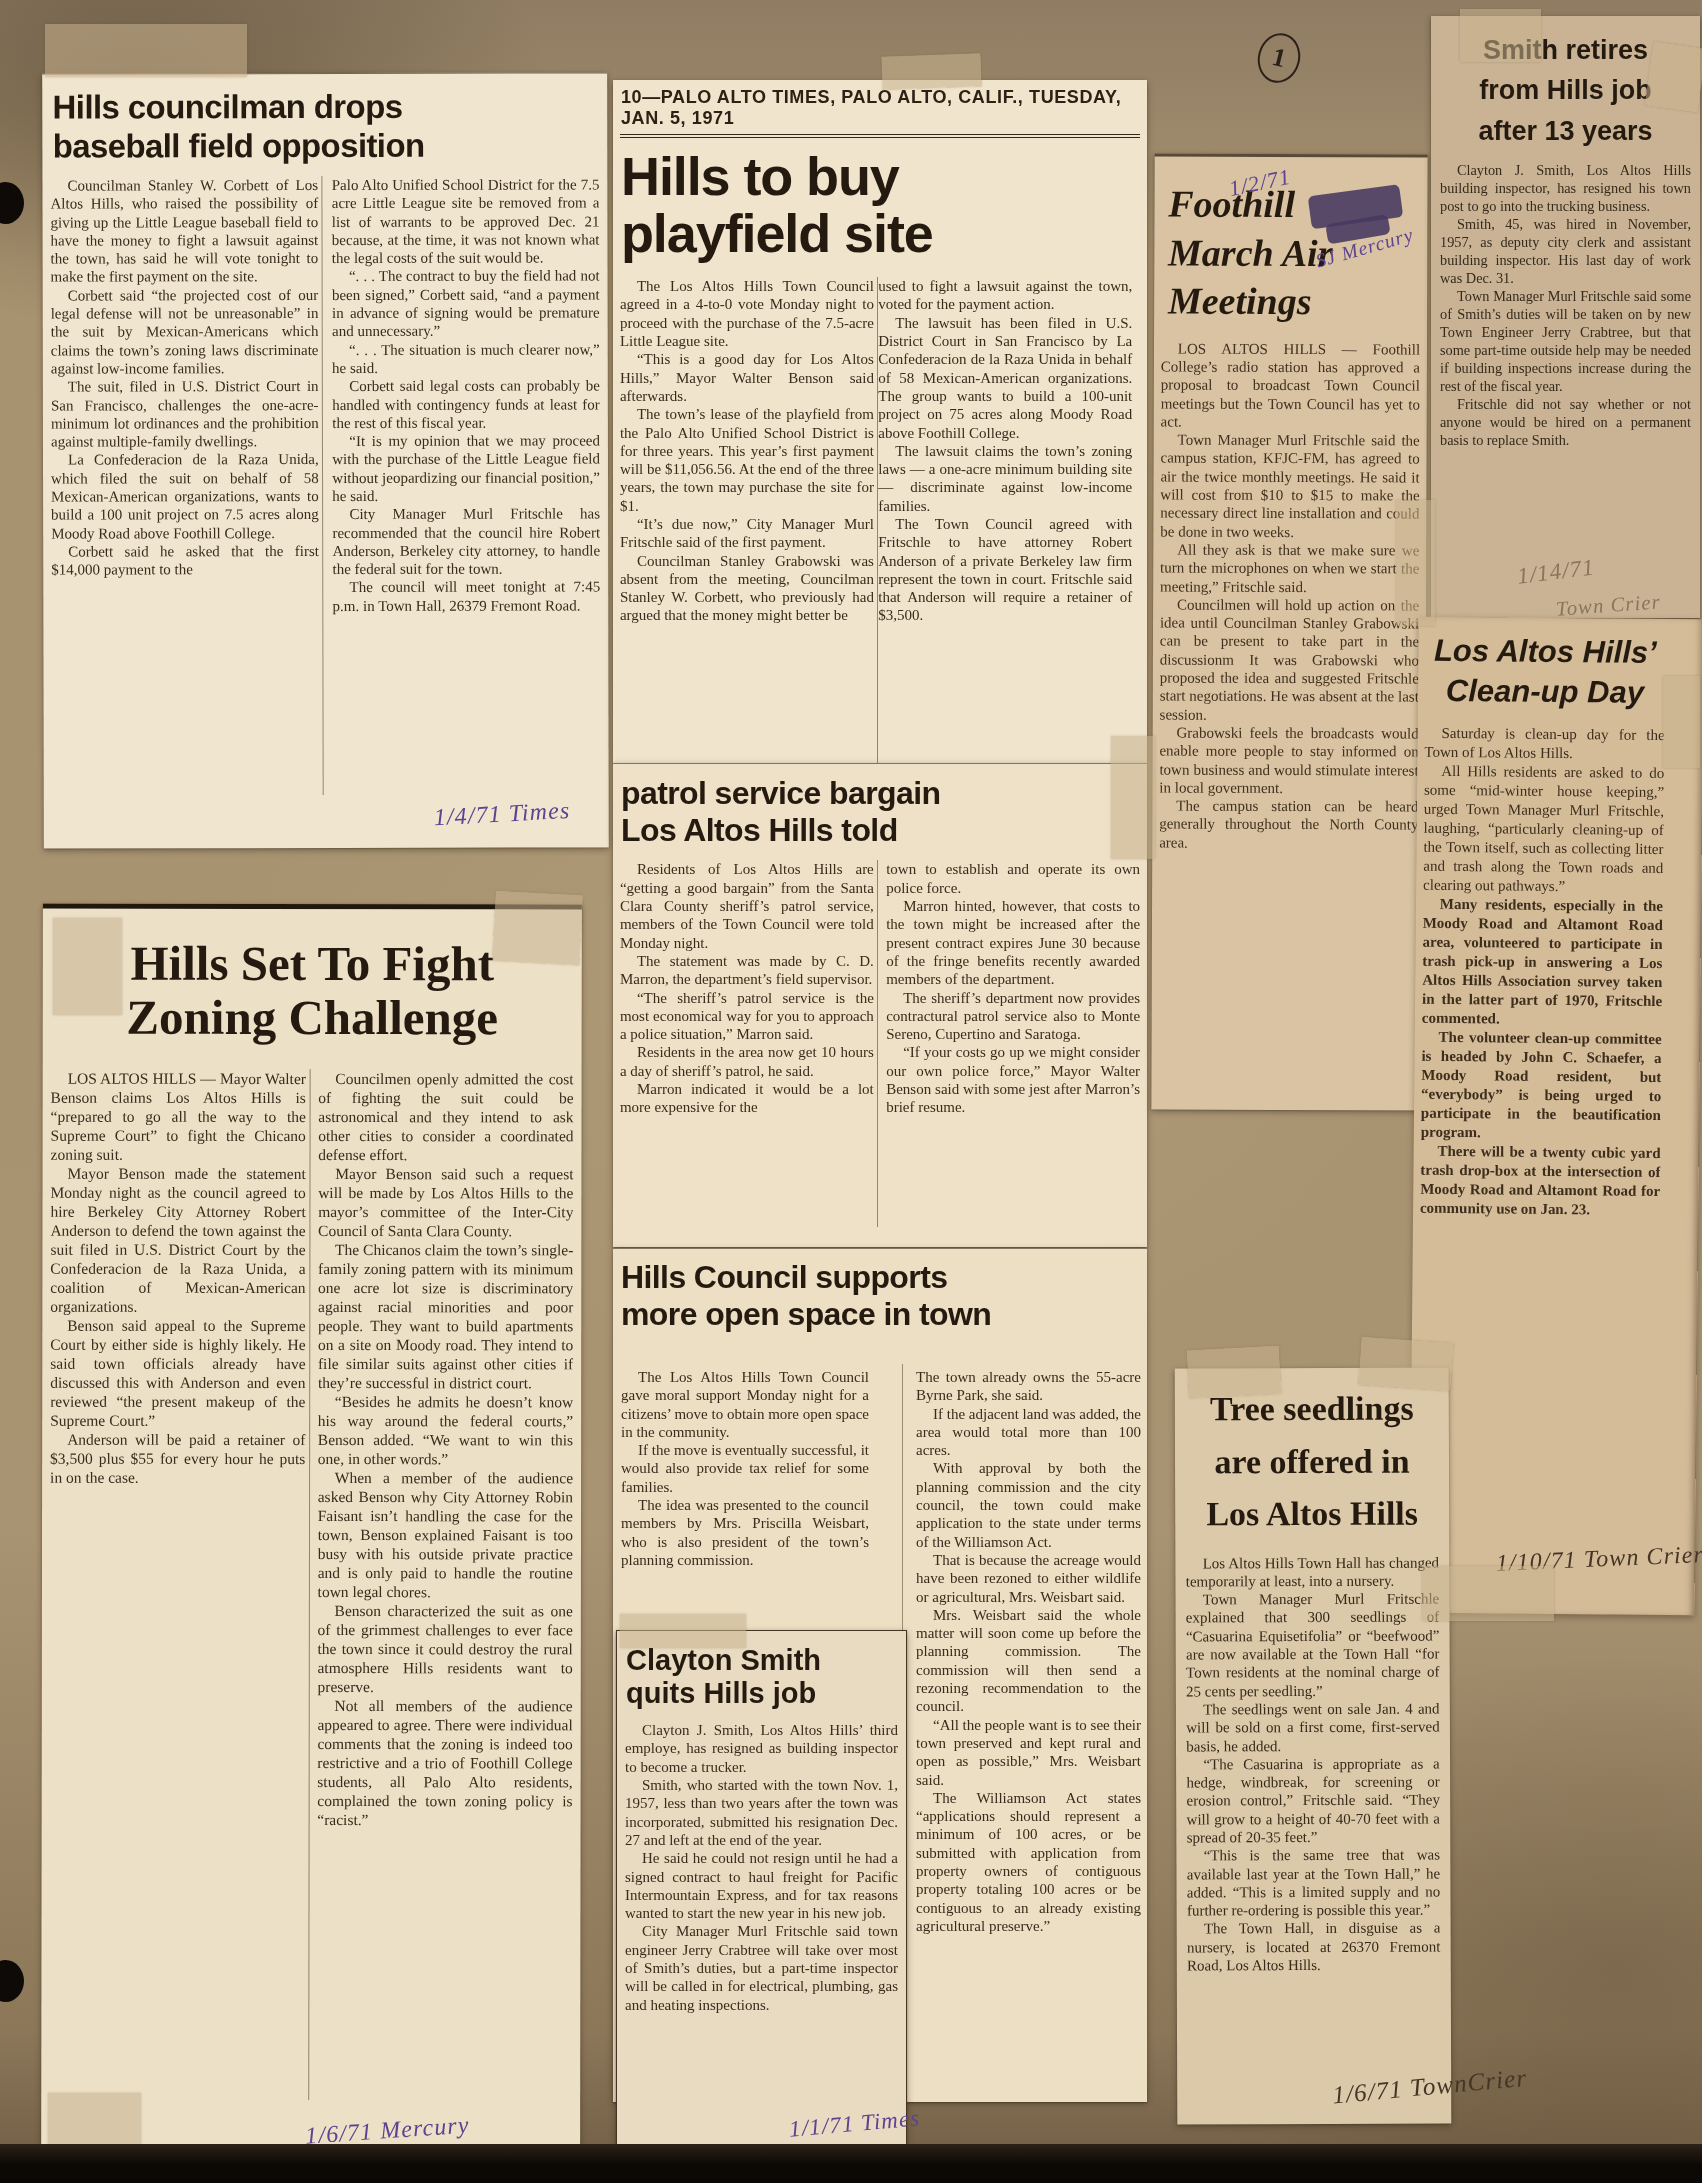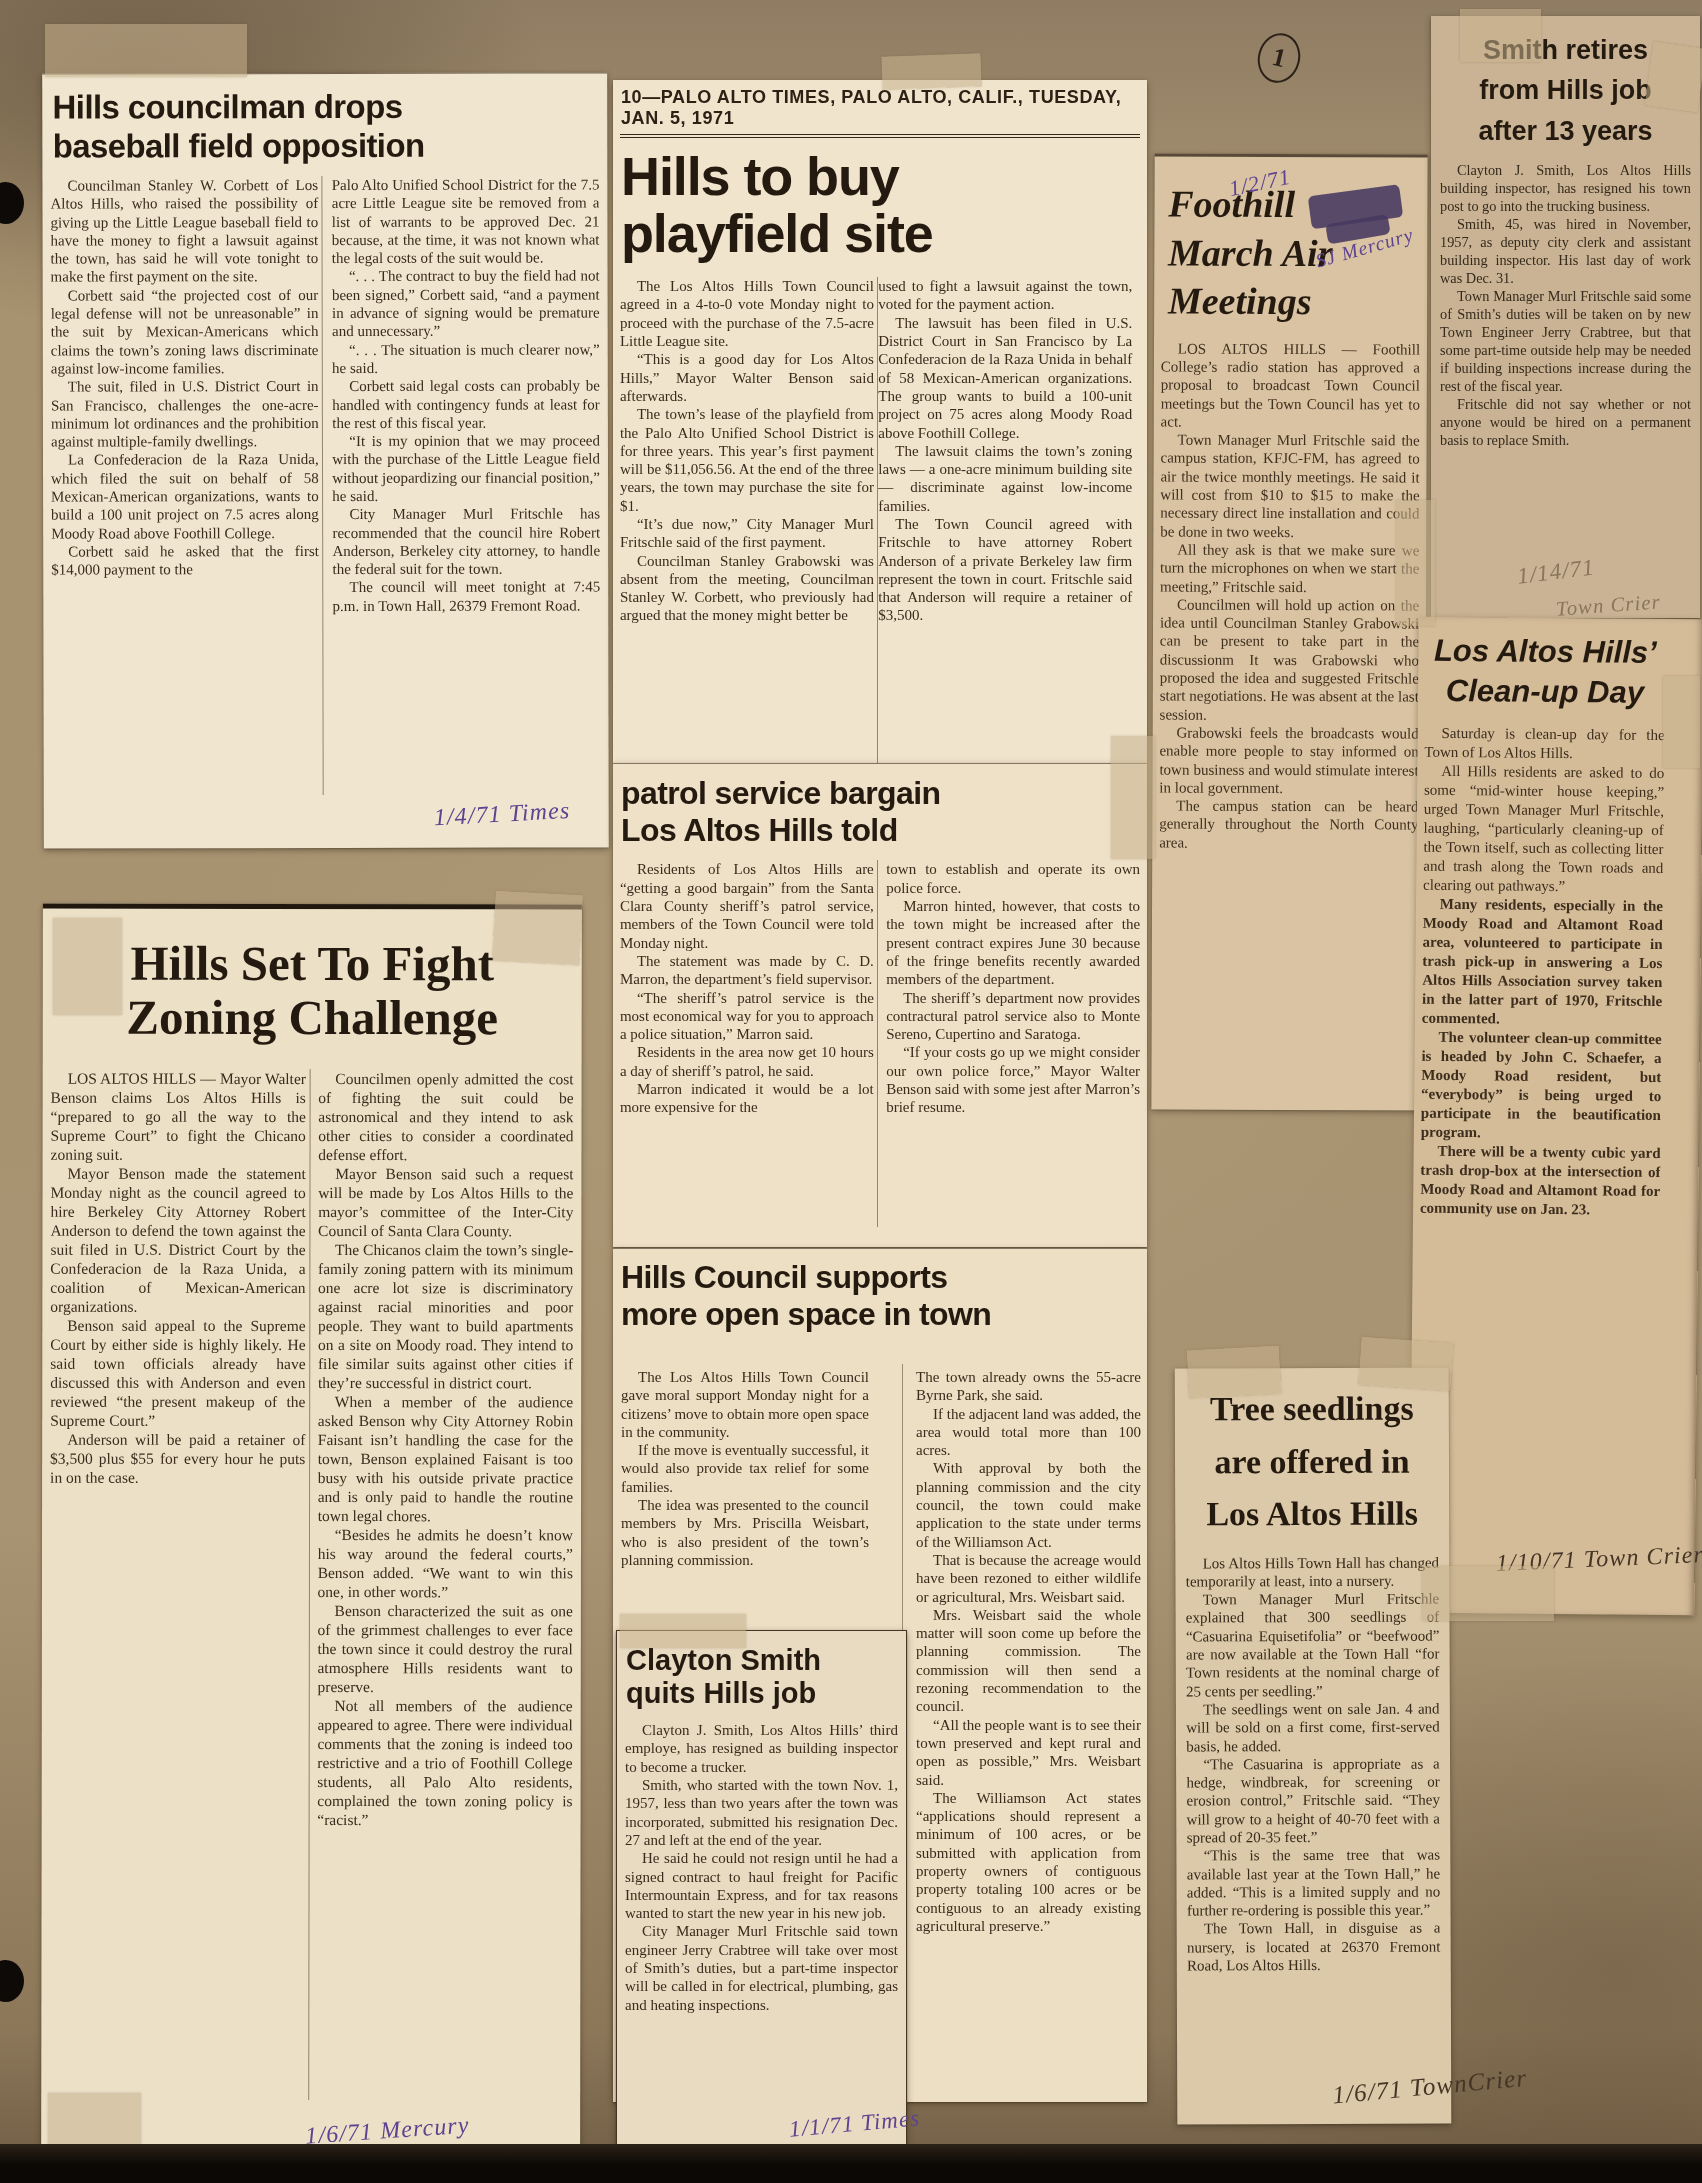--- a/index.html
+++ b/index.html
@@ -303,22 +303,22 @@
     <div class="col">
         <p>LOS ALTOS HILLS — Mayor Walter Benson claims Los Altos Hills is “prepared to go all the way to the Supreme Court” to fight the Chicano zoning suit.</p>
         <p>Mayor Benson made the statement Monday night as the council agreed to hire Berkeley City Attorney Robert Anderson to defend the town against the suit filed in U.S. District Court by the Confederacion de la Raza Unida, a coalition of Mexican-American organizations.</p>
         <p>Benson said appeal to the Supreme Court by either side is highly likely. He said town officials already have discussed this with Anderson and even reviewed “the present makeup of the Supreme Court.”</p>
         <p>Anderson will be paid a retainer of $3,500 plus $55 for every hour he puts in on the case.</p>
       </div>
     <div class="col colrule">
         <p>Councilmen openly admitted the cost of fighting the suit could be astronomical and they intend to ask other cities to consider a coordinated defense effort.</p>
         <p>Mayor Benson said such a request will be made by Los Altos Hills to the mayor’s committee of the Inter-City Council of Santa Clara County.</p>
         <p>The Chicanos claim the town’s single-family zoning pattern with its minimum one acre lot size is discriminatory against racial minorities and poor people. They want to build apartments on a site on Moody road. They intend to file similar suits against other cities if they’re successful in district court.</p>
+        <p>“Besides he admits he doesn’t know his way around the federal courts,” Benson added. “We want to win this one, in other words.”</p>
         <p>When a member of the audience asked Benson why City Attorney Robin Faisant isn’t handling the case for the town, Benson explained Faisant is too busy with his outside private practice and is only paid to handle the routine town legal chores.</p>
-        <p>“Besides he admits he doesn’t know his way around the federal courts,” Benson added. “We want to win this one, in other words.”</p>
         <p>Benson characterized the suit as one of the grimmest challenges to ever face the town since it could destroy the rural atmosphere Hills residents want to preserve.</p>
         <p>Not all members of the audience appeared to agree. There were individual comments that the zoning is indeed too restrictive and a trio of Foothill College students, all Palo Alto residents, complained the town zoning policy is “racist.”</p>
       </div>
   </div>
   <div class="note pen" style="left:264px;top:1208px;font-size:24px;transform:rotate(-4deg)">1/6/71 Mercury</div>
 </div>
 
 <div class="clip" id="clip-seedlings">
   <h2 class="hl">
       <p>Tree seedlings</p>

